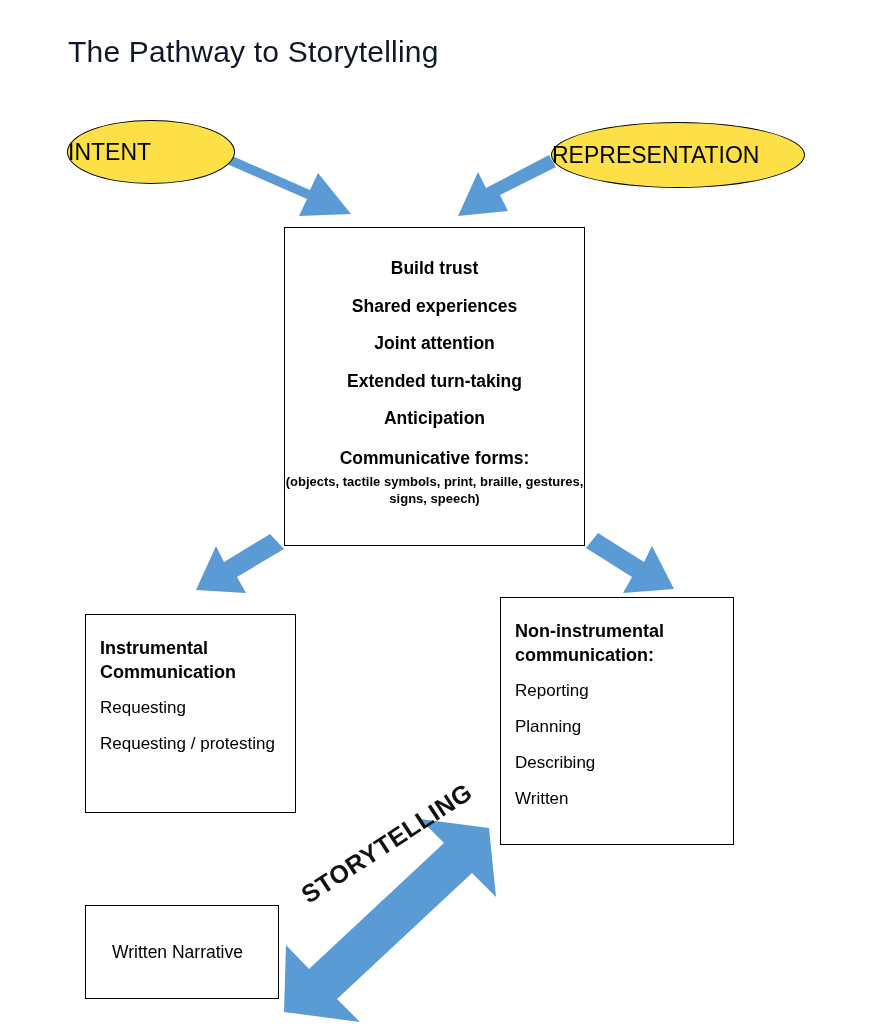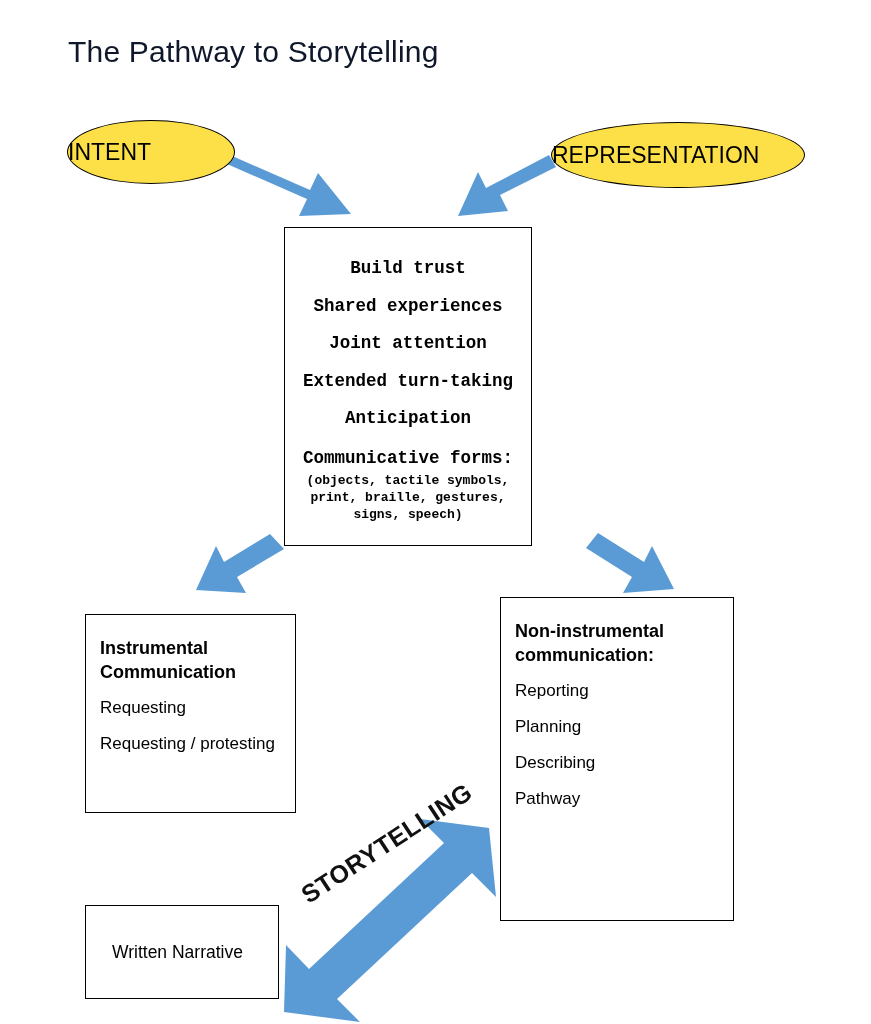--- a/index.html
+++ b/index.html
@@ -64,28 +64,27 @@
   }
   .box {
     position: absolute;
     border: 1.7px solid #000;
     background: #fff;
     box-sizing: border-box;
   }
   #box-core {
     left: 284px;
     top: 227px;
-    width: 248px;
+    width: 301px;
     height: 319px;
     display: flex;
     flex-direction: column;
     align-items: center;
     justify-content: flex-start;
     padding-top: 32px;
-    font-family: Liberation Mono, monospace;
   }
   #box-core .core-line {
     font-size: 17.5px;
     font-weight: bold;
     line-height: 1;
     margin-bottom: 20px;
     text-align: center;
   }
   #box-core .core-forms-label {
     font-size: 17.5px;
@@ -103,21 +102,21 @@
     left: 85px;
     top: 614px;
     width: 211px;
     height: 199px;
     padding: 22px 18px 0 14px;
   }
   #box-noninstrumental {
     left: 500px;
     top: 597px;
     width: 234px;
-    height: 324px;
+    height: 248px;
     padding: 22px 0 0 14px;
   }
   .box-heading {
     font-size: 18px;
     font-weight: bold;
     line-height: 1.33;
     margin-bottom: 14px;
   }
   .box-item {
     font-size: 17px;
@@ -204,21 +203,21 @@
     <div class="box-heading">Instrumental Communication</div>
     <div class="box-item">Requesting</div>
     <div class="box-item">Requesting / protesting</div>
   </div>
 
   <div class="box" id="box-noninstrumental">
     <div class="box-heading">Non-instrumental communication:</div>
     <div class="box-item">Reporting</div>
     <div class="box-item">Planning</div>
     <div class="box-item">Describing</div>
-    <div class="box-item">Pathway</div>
+    <div class="box-item">Written</div>
   </div>
 
   <div class="box" id="box-written">
     <span class="written-label">Written Narrative</span>
   </div>
 
   <div class="storytelling-label">STORYTELLING</div>
 
 </div>
 

